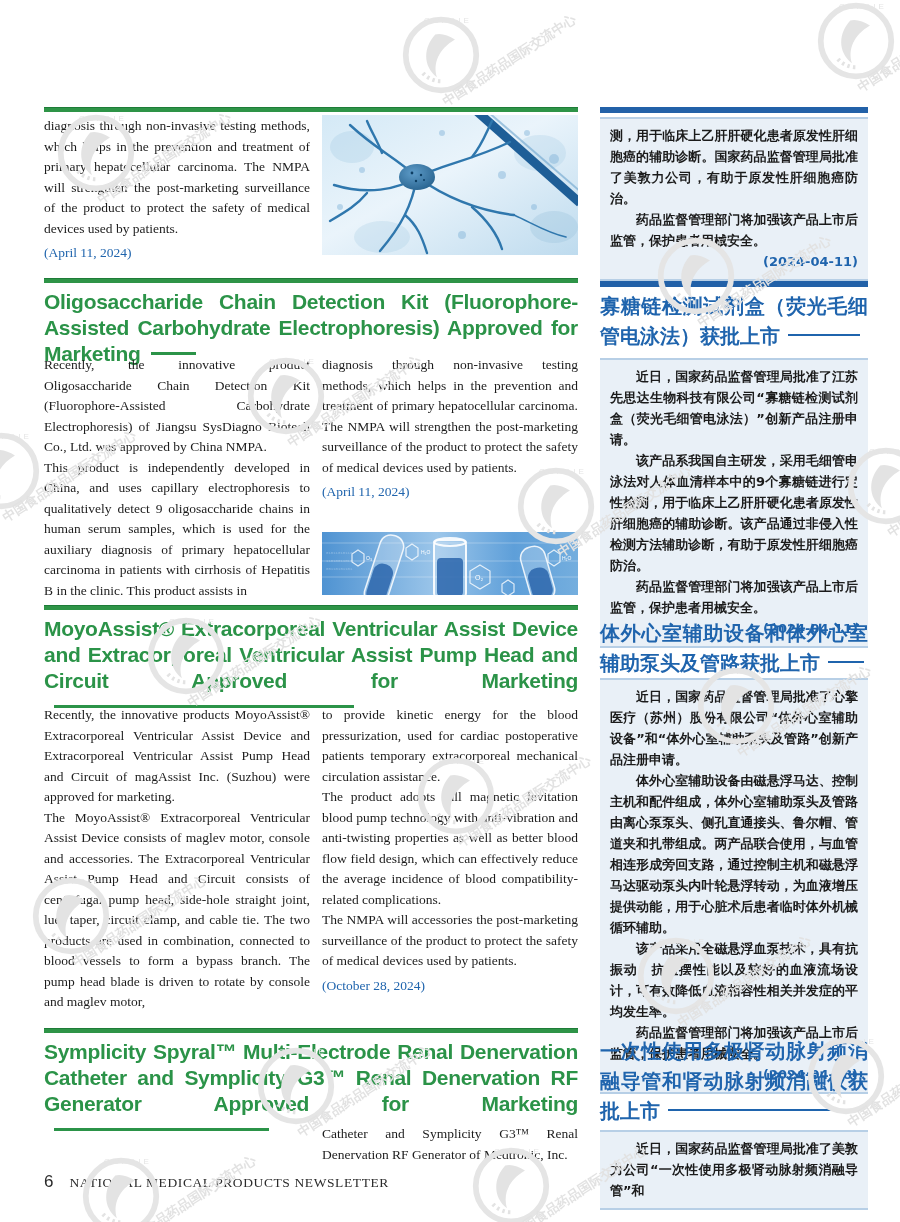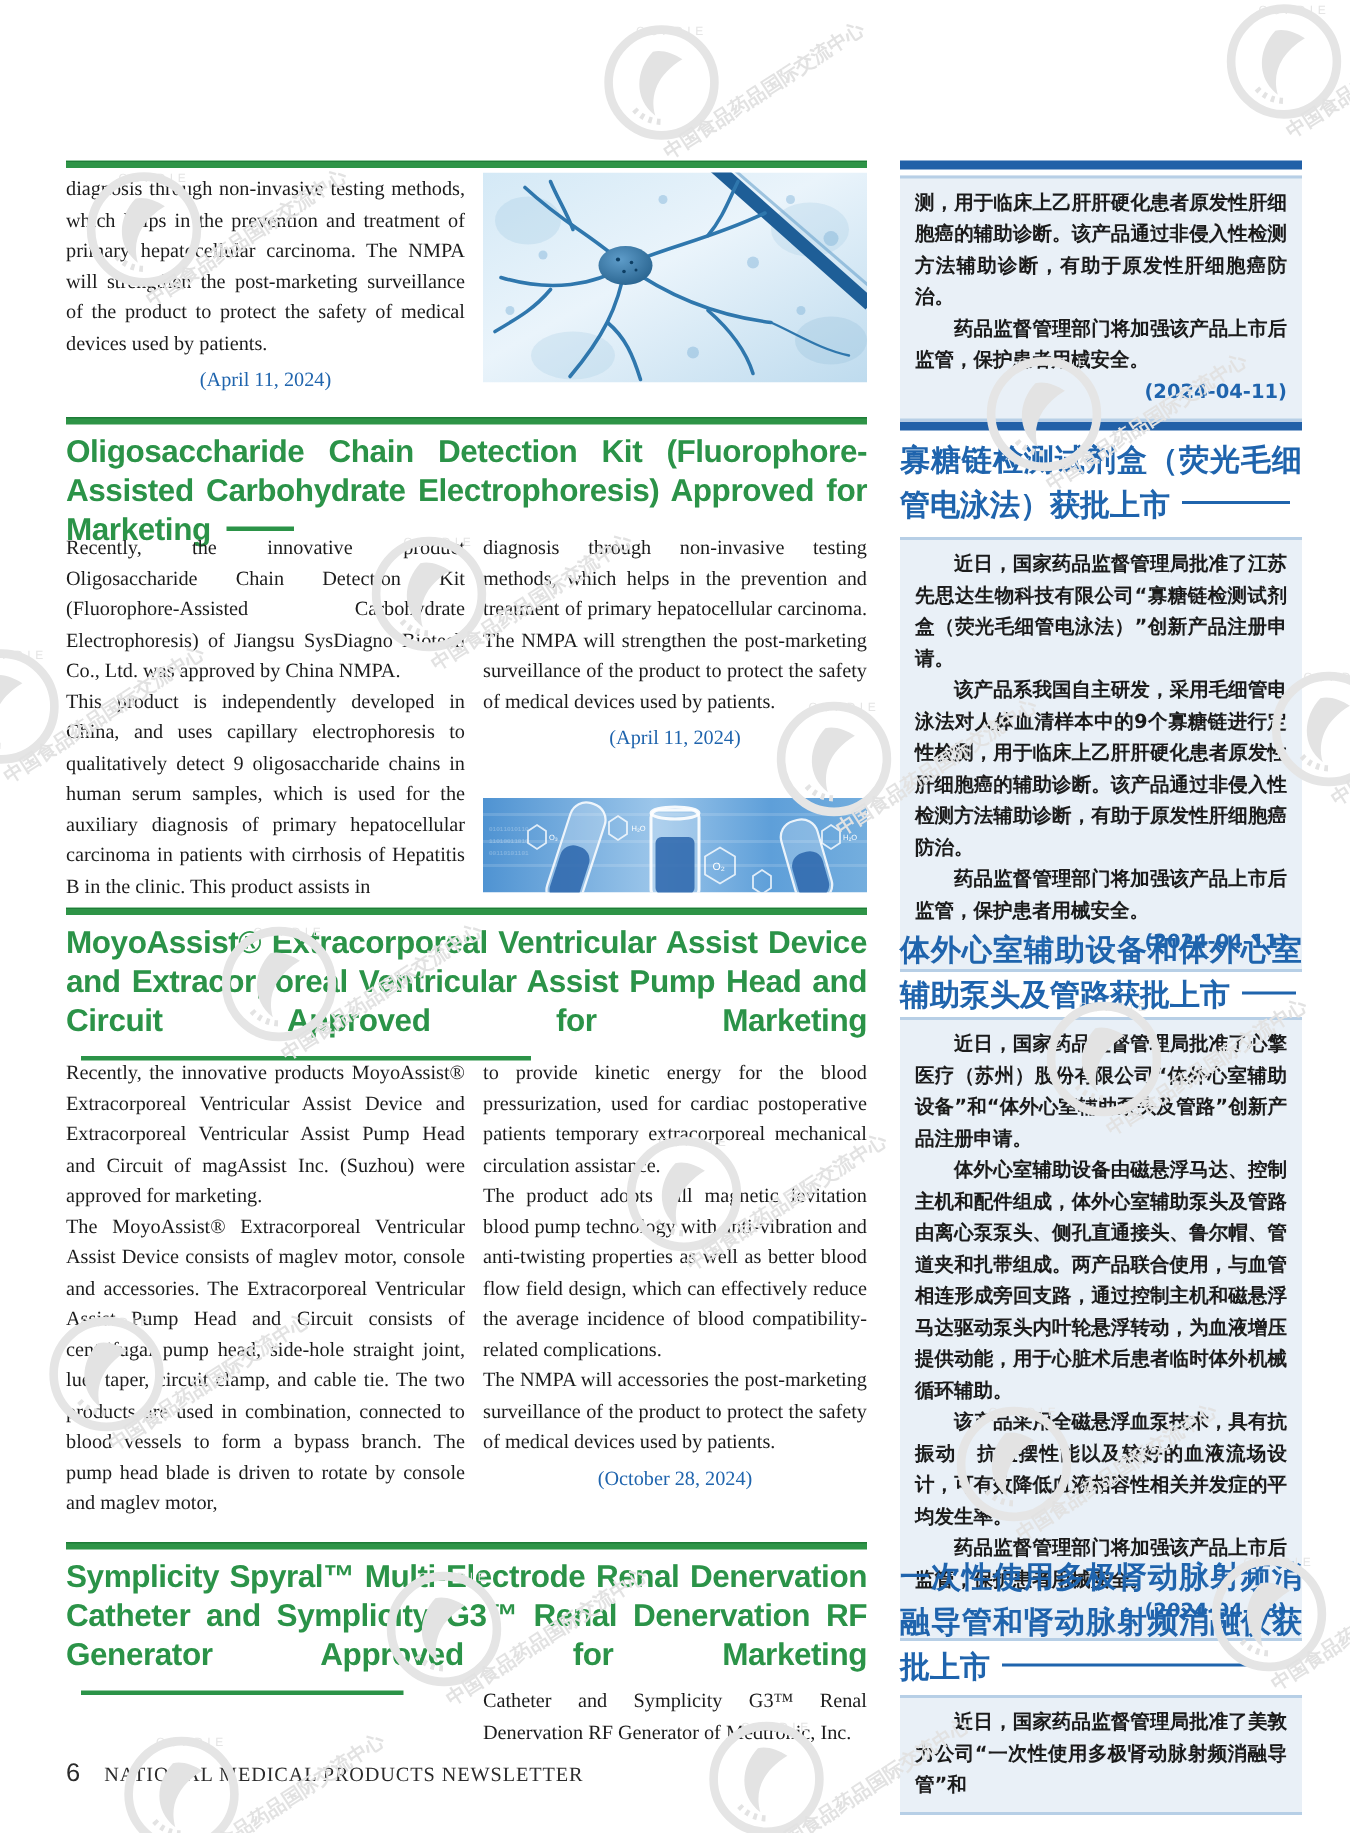--- a/index.html
+++ b/index.html
@@ -15,21 +15,21 @@
          font-size:21px;line-height:26px;letter-spacing:-0.3px;text-align:justify;}
   .hline{display:inline-block;height:3px;background:currentColor;vertical-align:6px;margin-left:10px;}
   
   .chead{position:absolute;left:600px;width:268px;margin:0;
          font-family:"DejaVu Sans",sans-serif;font-weight:700;color:#1f64ad;
          font-size:20px;line-height:30px;text-align:justify;}
   .chead .hline{height:2.5px;vertical-align:7px;margin-left:8px;}
   
   .ecol{position:absolute;width:266px;font-size:13.5px;line-height:20.5px;text-align:justify;}
   .ecol p{margin:0;}
-  .date{color:#1f64ad;text-align:center;margin-top:4px !important;}
+  .date{color:#1f64ad;text-align:left;margin-top:4px !important;}
   
   .cbox{position:absolute;left:600px;width:268px;box-sizing:border-box;
         background:#e9f0f7;border-top:2px solid #b7cfe6;border-bottom:2px solid #b7cfe6;
         padding:6px 10px 7px 10px;
         font-family:"DejaVu Sans",sans-serif;font-weight:600;font-size:13px;line-height:21px;
         color:#1b1b1b;text-align:justify;}
   .cbox p{margin:0;}
   .ind{text-indent:2em;}
   .cdate{color:#1f64ad;text-align:right;}
   
@@ -198,21 +198,21 @@
         <circle cx="140" cy="120" r="4"></circle>
           <circle cx="232" cy="44" r="5"></circle>
           <circle cx="120" cy="18" r="3"></circle>
         <circle cx="205" cy="18" r="3"></circle>
           <circle cx="18" cy="92" r="3"></circle>
       </g>
     </svg>
   </div>
 
   <div class="cbox" style="top:117px;min-height:160px">
-    <p>测，用于临床上乙肝肝硬化患者原发性肝细胞癌的辅助诊断。该产品通过非侵入性检测方法辅助诊断，有助于原发性肝细胞癌防治。</p>
+    <p>测，用于临床上乙肝肝硬化患者原发性肝细胞癌的辅助诊断。国家药品监督管理局批准了美敦力公司，有助于原发性肝细胞癌防治。</p>
     <p class="ind">药品监督管理部门将加强该产品上市后监管，保护患者用械安全。</p>
     <p class="cdate">(2024-04-11)</p>
   </div>
 
   <h2 class="ehead" style="top:289px">
     <span>Oligosaccharide Chain Detection Kit (Fluorophore-Assisted Carbohydrate Electrophoresis) Approved for Marketing</span><span class="hline" style="width:45px"></span>
   </h2>
   <div class="ecol" style="left:44px;top:355px">
     <p>Recently, the innovative product Oligosaccharide Chain Detection Kit (Fluorophore-Assisted Carbohydrate Electrophoresis) of Jiangsu SysDiagno Biotech Co., Ltd. was approved by China NMPA.</p>
     <p>This product is independently developed in China, and uses capillary electrophoresis to qualitatively detect 9 oligosaccharide chains in human serum samples, which is used for the auxiliary diagnosis of primary hepatocellular carcinoma in patients with cirrhosis of Hepatitis B in the clinic. This product assists in</p>

